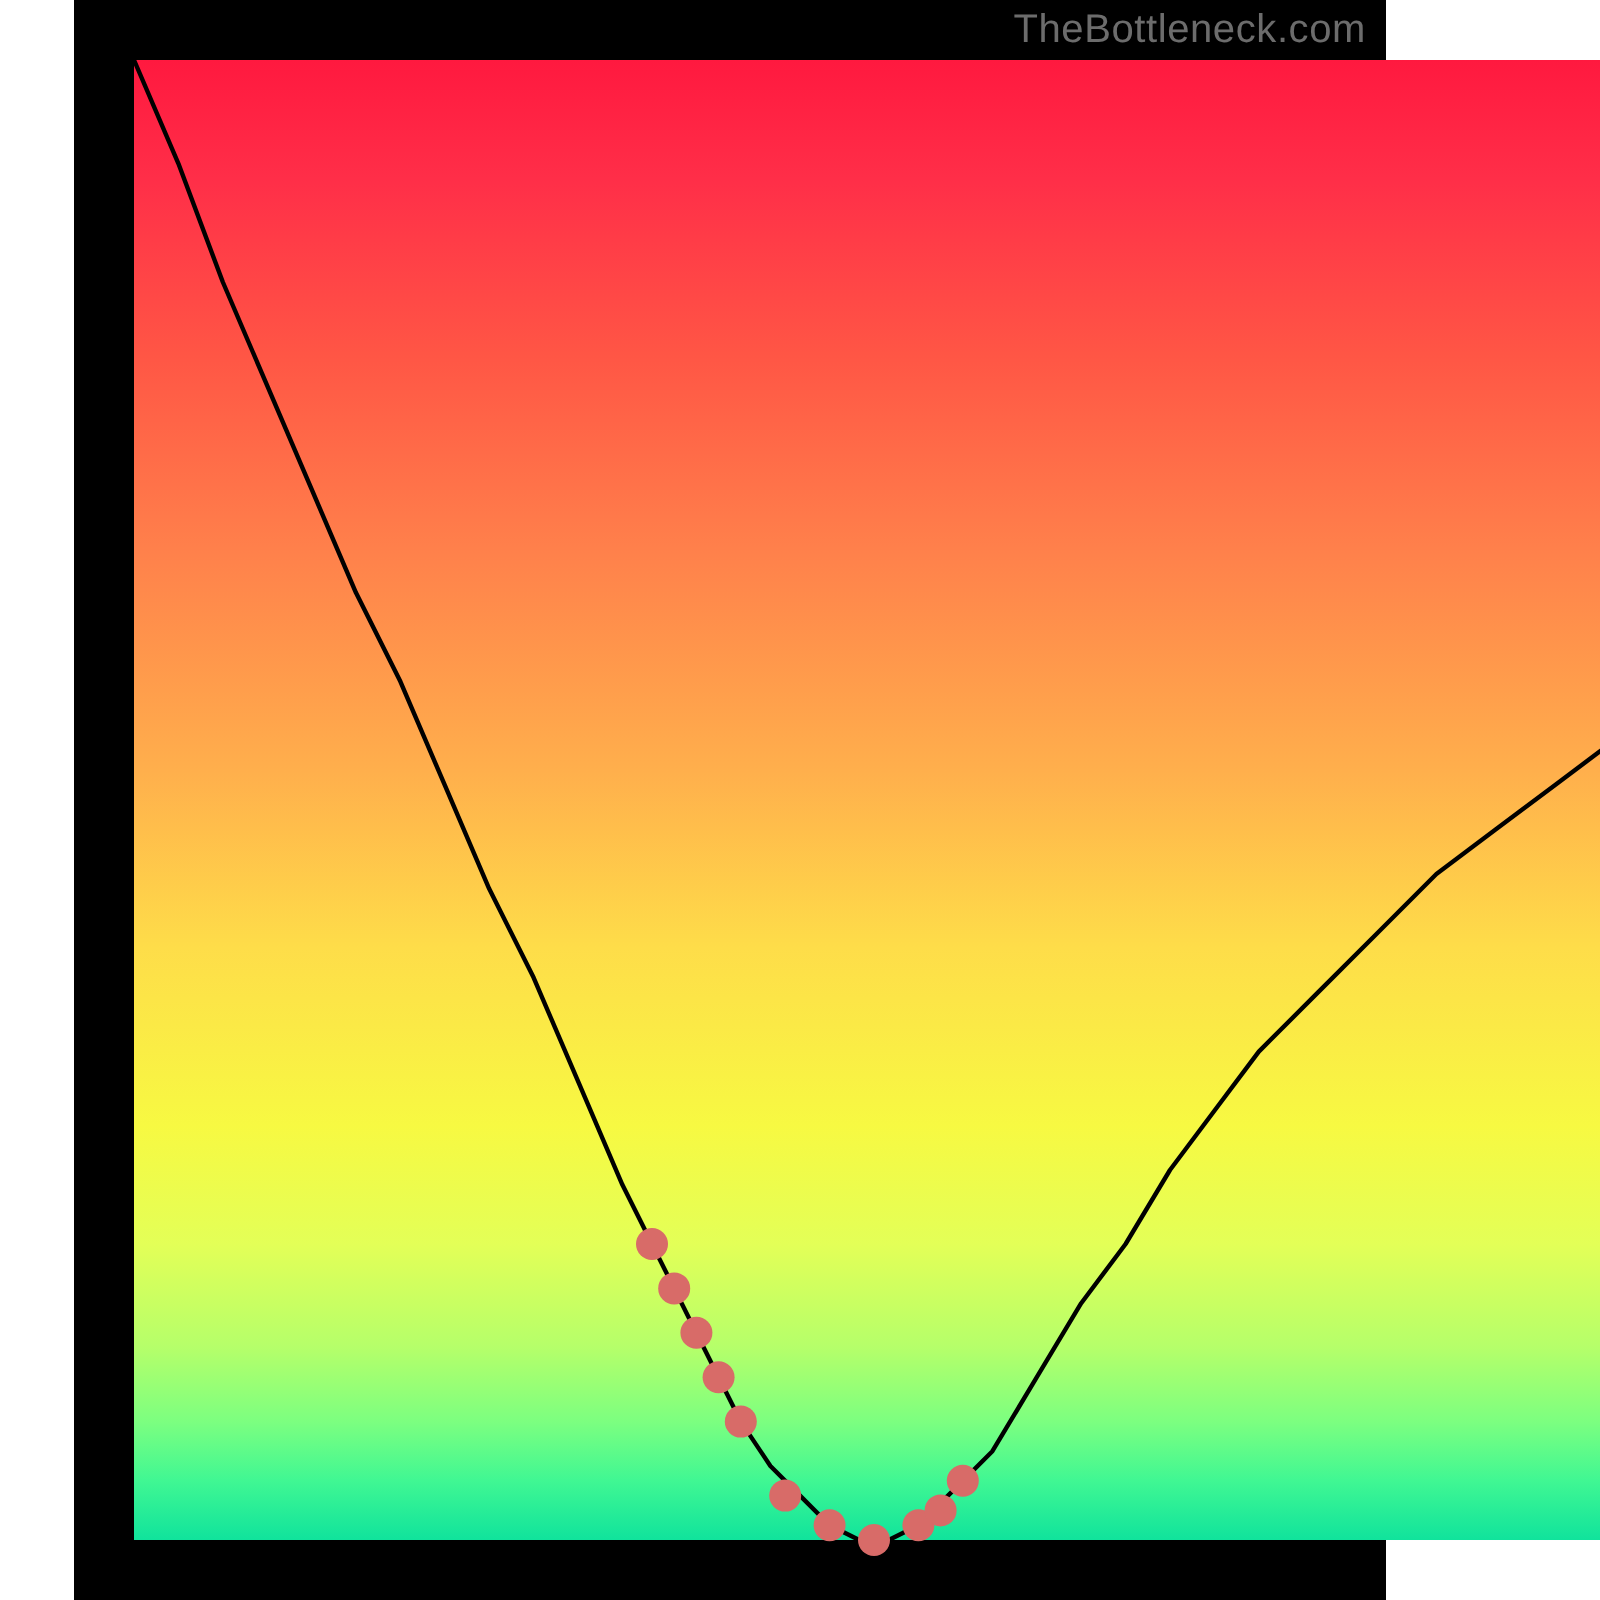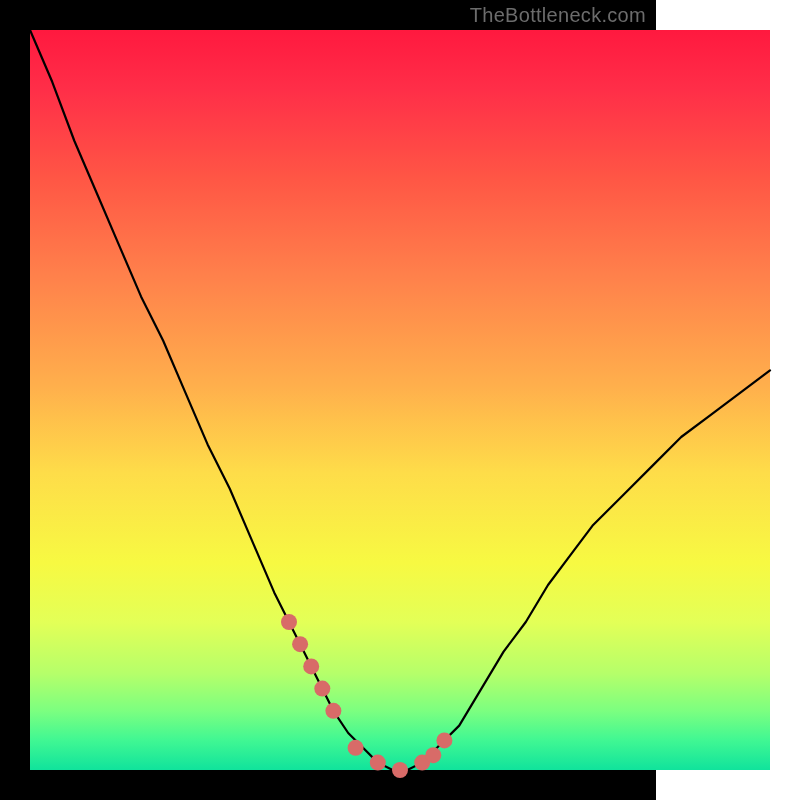--- a/index.html
+++ b/index.html
@@ -8,20 +8,21 @@
     width: 800px;
     height: 800px;
     overflow: hidden;
     font-family: Arial, Helvetica, sans-serif;
   }
   .outer {
     width: 656px;
     height: 800px;
     background: #000;
     position: relative;
+    margin-left: 37px;
   }
   .watermark {
     position: absolute;
     top: 4px;
     right: 10px;
     color: #6c6c6c;
     font-size: 20px;
     font-weight: 500;
     letter-spacing: 0.3px;
     z-index: 10;

